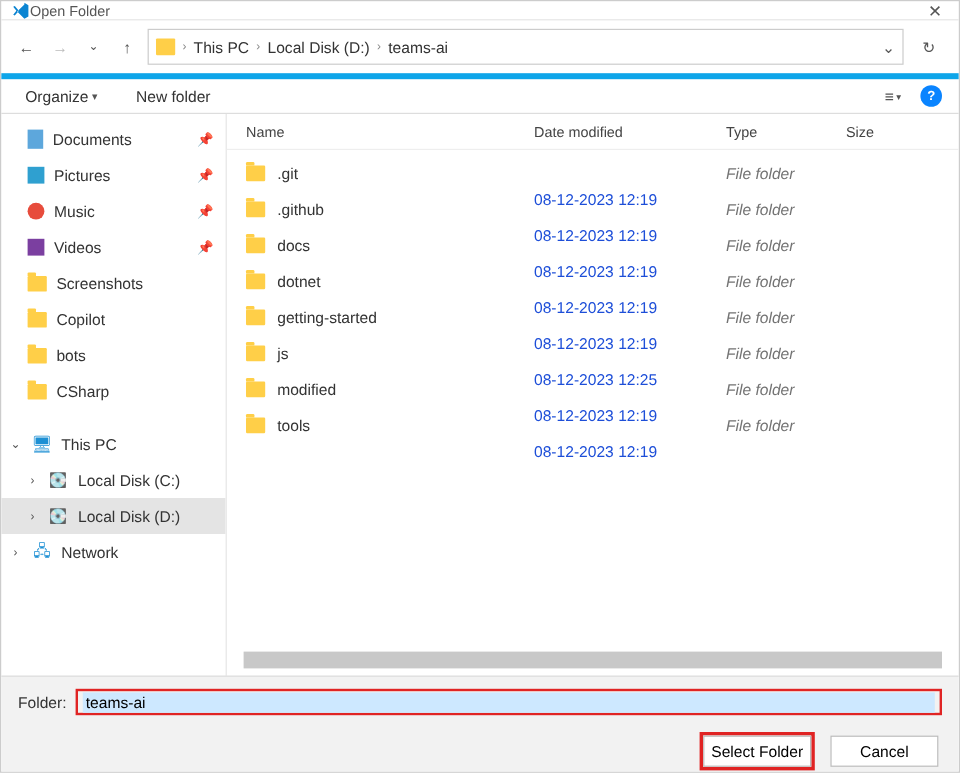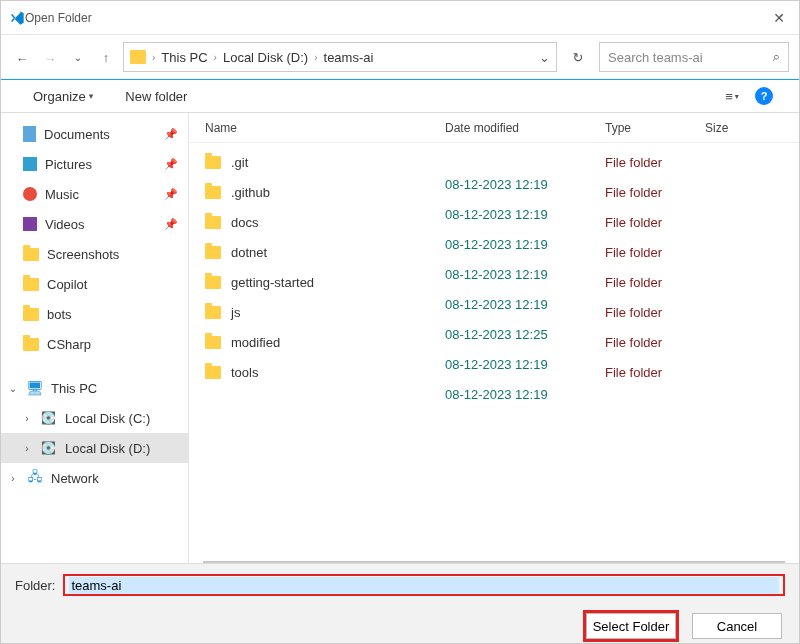--- a/index.html
+++ b/index.html
@@ -1,37 +1,37 @@
 <!DOCTYPE html>
 <html><head>
 <meta charset="utf-8">
 <style>
 * { box-sizing: border-box; margin: 0; padding: 0; font-family: "Segoe UI", Tahoma, sans-serif; }
 body { width: 800px; height: 644px; background: #fff; font-size: 13px; color: #333; border: 1px solid #ccc; overflow: hidden; position: relative; }
 
 
-.titlebar { height: 34px; display: flex; align-items: center; padding: 0 8px; border-bottom: 1px solid #e5e5e5; }
+.titlebar { height: 16px; display: flex; align-items: center; padding: 0 8px; border-bottom: 1px solid #e5e5e5; }
 .titlebar .title { color: #555; font-size: 12px; }
 .titlebar .close { margin-left: auto; font-size: 14px; color: #555; padding: 0 6px; cursor: pointer; }
 
 
 .navrow { height: 44px; display: flex; align-items: center; padding: 0 10px; gap: 6px; }
 .navrow .navbtn { width: 22px; height: 22px; display: flex; align-items: center; justify-content: center; color: #555; cursor: pointer; }
 .navrow .navbtn.disabled { color: #bbb; }
 .pathbox { flex: 1; height: 30px; border: 1px solid #ccc; display: flex; align-items: center; padding: 0 6px; gap: 6px; }
 .pathbox .fico { width: 16px; height: 14px; background: #ffcf48; border-radius: 1px; }
 .pathbox .crumb { color: #333; font-size: 13px; cursor: pointer; }
 .pathbox .sep { color: #888; font-size: 10px; }
 .pathbox .dd { margin-left: auto; color: #555; cursor: pointer; }
 .refresh { width: 30px; height: 30px; display: flex; align-items: center; justify-content: center; border: none; color: #555; cursor: pointer; }
 .searchbox { width: 190px; height: 30px; border: 1px solid #ccc; display: flex; align-items: center; padding: 0 8px; color: #888; }
 .searchbox .si { margin-left: auto; color: #555; }
 
 
-.toolbar { height: 34px; display: flex; align-items: center; padding: 0 26px; border-top: 1px solid #0ea5e9; border-bottom: 1px solid #ddd; }
+.toolbar { height: 34px; display: flex; align-items: center; padding: 0 14px; border-top: 5px solid #0ea5e9; border-bottom: 1px solid #ddd; }
 .toolbar .tbtn { font-size: 13px; color: #333; cursor: pointer; padding: 4px 6px; display: flex; align-items: center; gap: 3px;}
 .toolbar .tbtn .car { font-size: 9px; color: #555;}
 .toolbar .spacer { flex: 1; }
 .toolbar .viewbtn { width: 26px; height: 22px; display:flex; align-items:center; justify-content:center; cursor:pointer; color:#555;}
 .toolbar .help { width: 18px; height: 18px; border-radius: 50%; background: #0a84ff; color: #fff; display: flex; align-items: center; justify-content: center; font-size: 11px; font-weight: bold; margin-left: 10px; cursor: pointer;}
 
 
 .main { display: flex; height: 470px; }
 .sidebar { width: 188px; border-right: 1px solid #e5e5e5; padding-top: 6px; display:flex; flex-direction:column;}
 .sb-scroll { flex:1; overflow:hidden;}
@@ -57,22 +57,22 @@
 .cols { height: 30px; display: flex; align-items: center; padding-left: 16px; font-size: 12px; color: #444; border-bottom: 1px solid #eee;}
 .cols .c-name { width: 240px; }
 .cols .c-date { width: 160px; }
 .cols .c-type { width: 100px; }
 .cols .c-size { width: 50px; }
 .flist { flex:1; overflow:hidden; padding-top:4px;}
 .frow { height: 30px; display: flex; align-items: center; padding-left: 16px; cursor:pointer;}
 .frow .fico2 { width:16px; height:13px; background:#ffcf48; border-radius:1px; margin-right:10px; position:relative;}
 .frow .fico2::before { content:""; position:absolute; top:-3px; left:0; width:7px; height:3px; background:#ffcf48; border-radius:1px 1px 0 0;}
 .frow .n { width: 214px; font-size:13px;}
-.frow .d { width: 160px; font-size:13px; color:#0f766e;margin-top:45px;}
-.frow .t { width: 100px; font-size:13px; color:#7f1d1d;}
+.frow .d { width: 160px; font-size:13px; color:#1d4ed8;margin-top:45px;}
+.frow .t { width: 100px; font-size:13px; color:#737373;font-style:italic;}
 .hscroll { height:14px; background:#c8c8c8; margin: 0 14px 8px 14px;}
 
 
 .bottom { position:absolute; left:0; right:0; bottom:0; height:80px; background:#f2f2f2; border-top:1px solid #ddd; padding:10px 14px;}
 .folderrow { display:flex; align-items:center; gap:6px; margin-bottom:14px;}
 .folderrow label { font-size:13px; color:#333; margin-right:2px;}
 .folderrow .inwrap { flex:1; border:2px solid #e02424; height:22px; display:flex; align-items:center; padding:0 4px;}
 .folderrow .inwrap input { border:none; outline:none; width:100%; font-size:13px; background:#cde8ff; padding:1px 2px;}
 .btnrow { display:flex; justify-content:flex-end; gap:10px;}
 .btnrow .bwrap { border:3px solid #e02424; }
@@ -102,24 +102,20 @@
     <span class="fico"></span>
     <span class="sep">›</span>
     <span class="crumb">This PC</span>
     <span class="sep">›</span>
     <span class="crumb">Local Disk (D:)</span>
     <span class="sep">›</span>
     <span class="crumb">teams-ai</span>
     <span class="dd">⌄</span>
   </div>
   <span class="refresh">↻</span>
-  <div class="searchbox">
-    <span>Search teams-ai</span>
-    <span class="si">⌕</span>
-  </div>
 </div>
 
 <div class="toolbar">
   <span class="tbtn">
       <span>Organize</span>
       <span class="car">▾</span>
     </span>
   <span style="width:20px;"></span>
   <span class="tbtn">New folder</span>
   <span class="spacer"></span>

